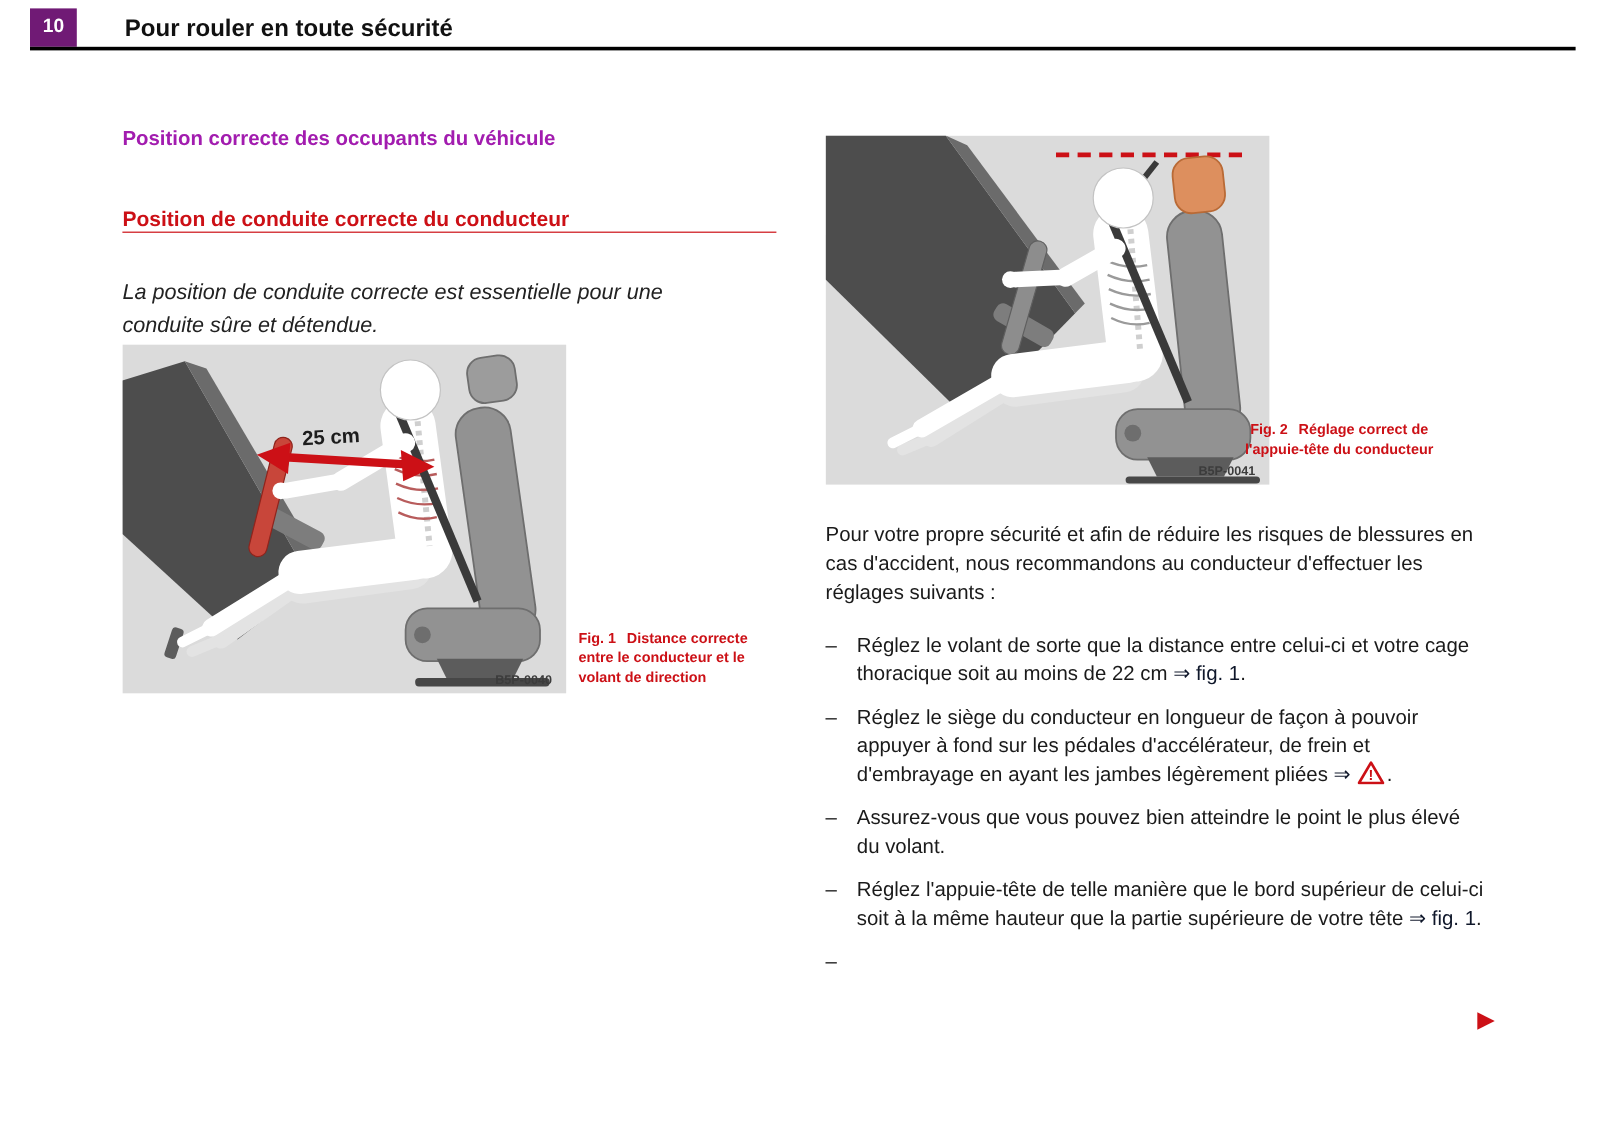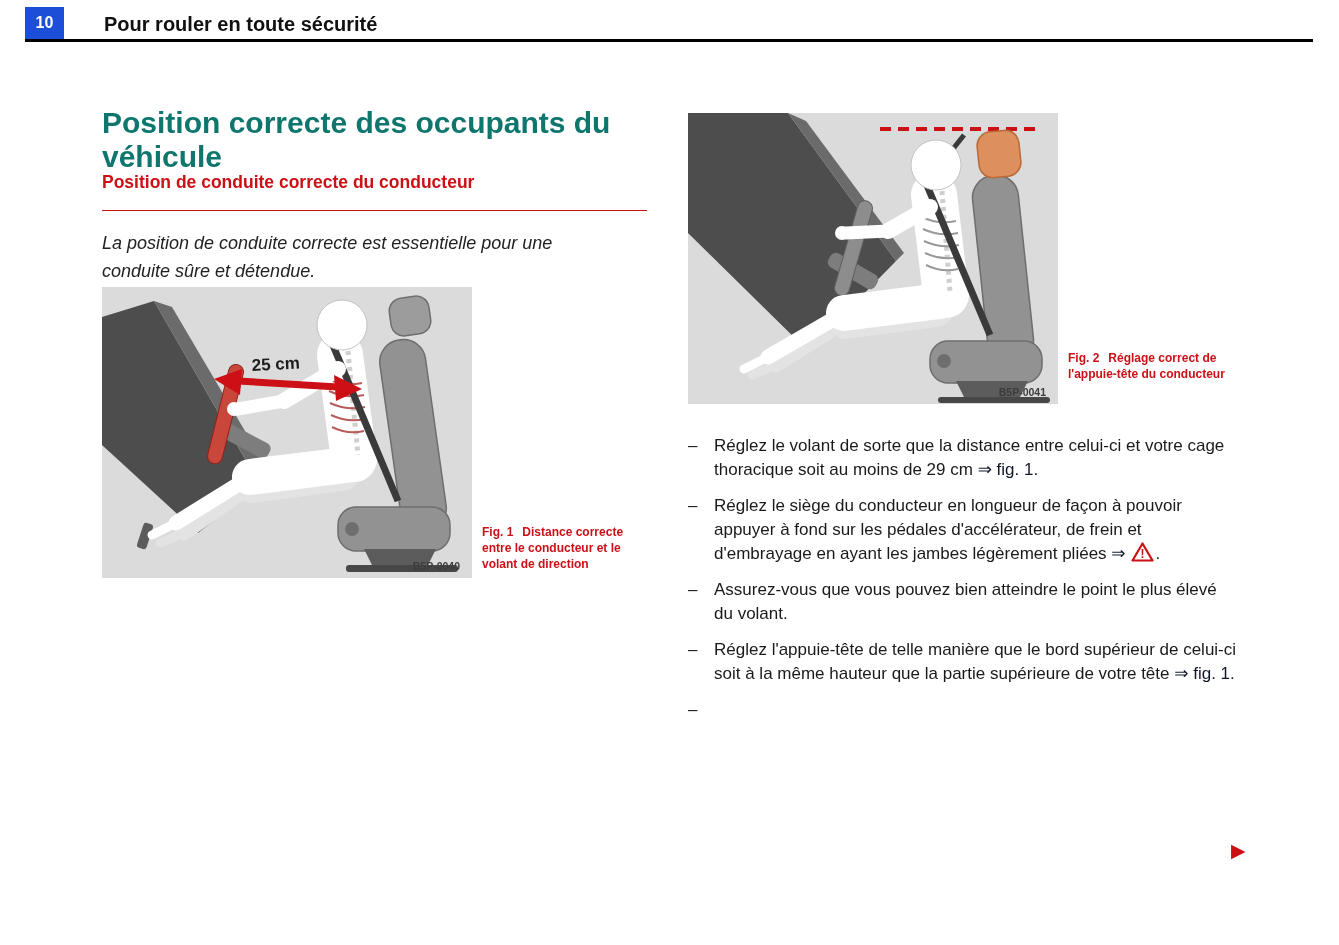--- a/index.html
+++ b/index.html
@@ -5,54 +5,54 @@
   html, body { margin:0; padding:0; }
   body {
     width:1339px; height:945px; position:relative;
     background:#ffffff; overflow:hidden;
     font-family:"Liberation Sans", sans-serif;
     color:#1a1a1a;
   }
   
   .page-num-box {
     position:absolute; left:25px; top:7px; width:39px; height:32px;
-    background:#1d4ed8; color:#fff; font-weight:bold; font-size:16px;
+    background:#701a75; color:#fff; font-weight:bold; font-size:16px;
     display:flex; align-items:center; justify-content:center;
   }
   .header-title {
     position:absolute; left:104px; top:13px;
     font-weight:bold; font-size:20px; color:#111;
   }
   .header-rule {
     position:absolute; left:25px; top:39px; width:1288px; height:3px;
     background:#000;
   }
   
   .page-title {
     position:absolute; left:102px; top:106px; margin:0;
-    font-size:30px; font-weight:bold; color:#0f766e; width:560px;
+    font-size:17px; font-weight:bold; color:#a21caf; width:560px;
   }
   .section-title {
     position:absolute; left:102px; top:172px; margin:0;
     font-size:17.5px; font-weight:bold; color:#cc1016;
-    width:545px; padding-bottom:17px; border-bottom:1.5px solid #cc1016;
+    width:545px; padding-bottom:0; border-bottom:1.5px solid #cc1016;
   }
   .intro {
     position:absolute; left:102px; top:211px; width:520px;
     font-style:italic; font-size:18px; line-height:28px; color:#222;
   }
   
   .figure1 { position:absolute; left:102px; top:287px; width:370px; height:291px; }
   .figure2 { position:absolute; left:688px; top:113px; width:370px; height:291px; }
   .fig-caption {
     position:absolute; font-size:12px; font-weight:bold;
     color:#cc1016; line-height:16px;
   }
   .fig1-caption { left:482px; top:524px; width:160px; }
-  .fig2-caption { left:1068px; top:350px; width:162px; }
+  .fig2-caption { left:1035px; top:350px; width:162px;text-align:center; }
   .caption-label { margin-right:9px; }
   
   .right-col {
     position:absolute; left:688px; top:434px; width:552px;
     font-size:17px; line-height:24px;
   }
   .right-col p { margin:0 0 20px 0; }
   ul.bullets { list-style:none; margin:0; padding:0; }
   ul.bullets li { position:relative; padding-left:26px; margin-bottom:12px; }
   ul.bullets .dash { position:absolute; left:0; top:0; }
@@ -179,25 +179,26 @@
     <circle cx="248" cy="52" r="25" fill="#ffffff" stroke="#c3c3c3" stroke-width="1"></circle>
     <text x="358" y="283" text-anchor="end" font-size="10.5" font-weight="bold" fill="#3c3c3c">B5P-0041</text>
   </svg>
 </div>
 
 <div class="fig-caption fig2-caption">
   <span class="caption-label">Fig. 2</span><span>Réglage correct de l'appuie-tête du conducteur</span>
 </div>
 
 <div class="right-col">
+  <p>Pour votre propre sécurité et afin de réduire les risques de blessures en cas d'accident, nous recommandons au conducteur d'effectuer les réglages suivants :</p>
   <ul class="bullets">
 
     <li>
       <span class="dash">–</span>
-      <span>Réglez le volant de sorte que la distance entre celui-ci et votre cage thoracique soit au moins de 29 cm </span><span class="ref">⇒ fig. 1</span><span>.</span>
+      <span>Réglez le volant de sorte que la distance entre celui-ci et votre cage thoracique soit au moins de 22 cm </span><span class="ref">⇒ fig. 1</span><span>.</span>
     </li>
 
     <li>
       <span class="dash">–</span>
       <span>Réglez le siège du conducteur en longueur de façon à pouvoir appuyer à fond sur les pédales d'accélérateur, de frein et d'embrayage en ayant les jambes légèrement pliées </span><span class="ref">⇒</span><svg class="warning-icon" width="23" height="20" viewBox="0 0 23 20">
           <polygon points="11.5,1.5 21.5,18.5 1.5,18.5" fill="#ffffff" stroke="#cc1016" stroke-width="2.2" stroke-linejoin="round"></polygon>
           <text x="11.5" y="16" text-anchor="middle" font-size="12" font-weight="bold" fill="#cc1016">!</text>
         </svg><span>.</span>
     </li>
 

